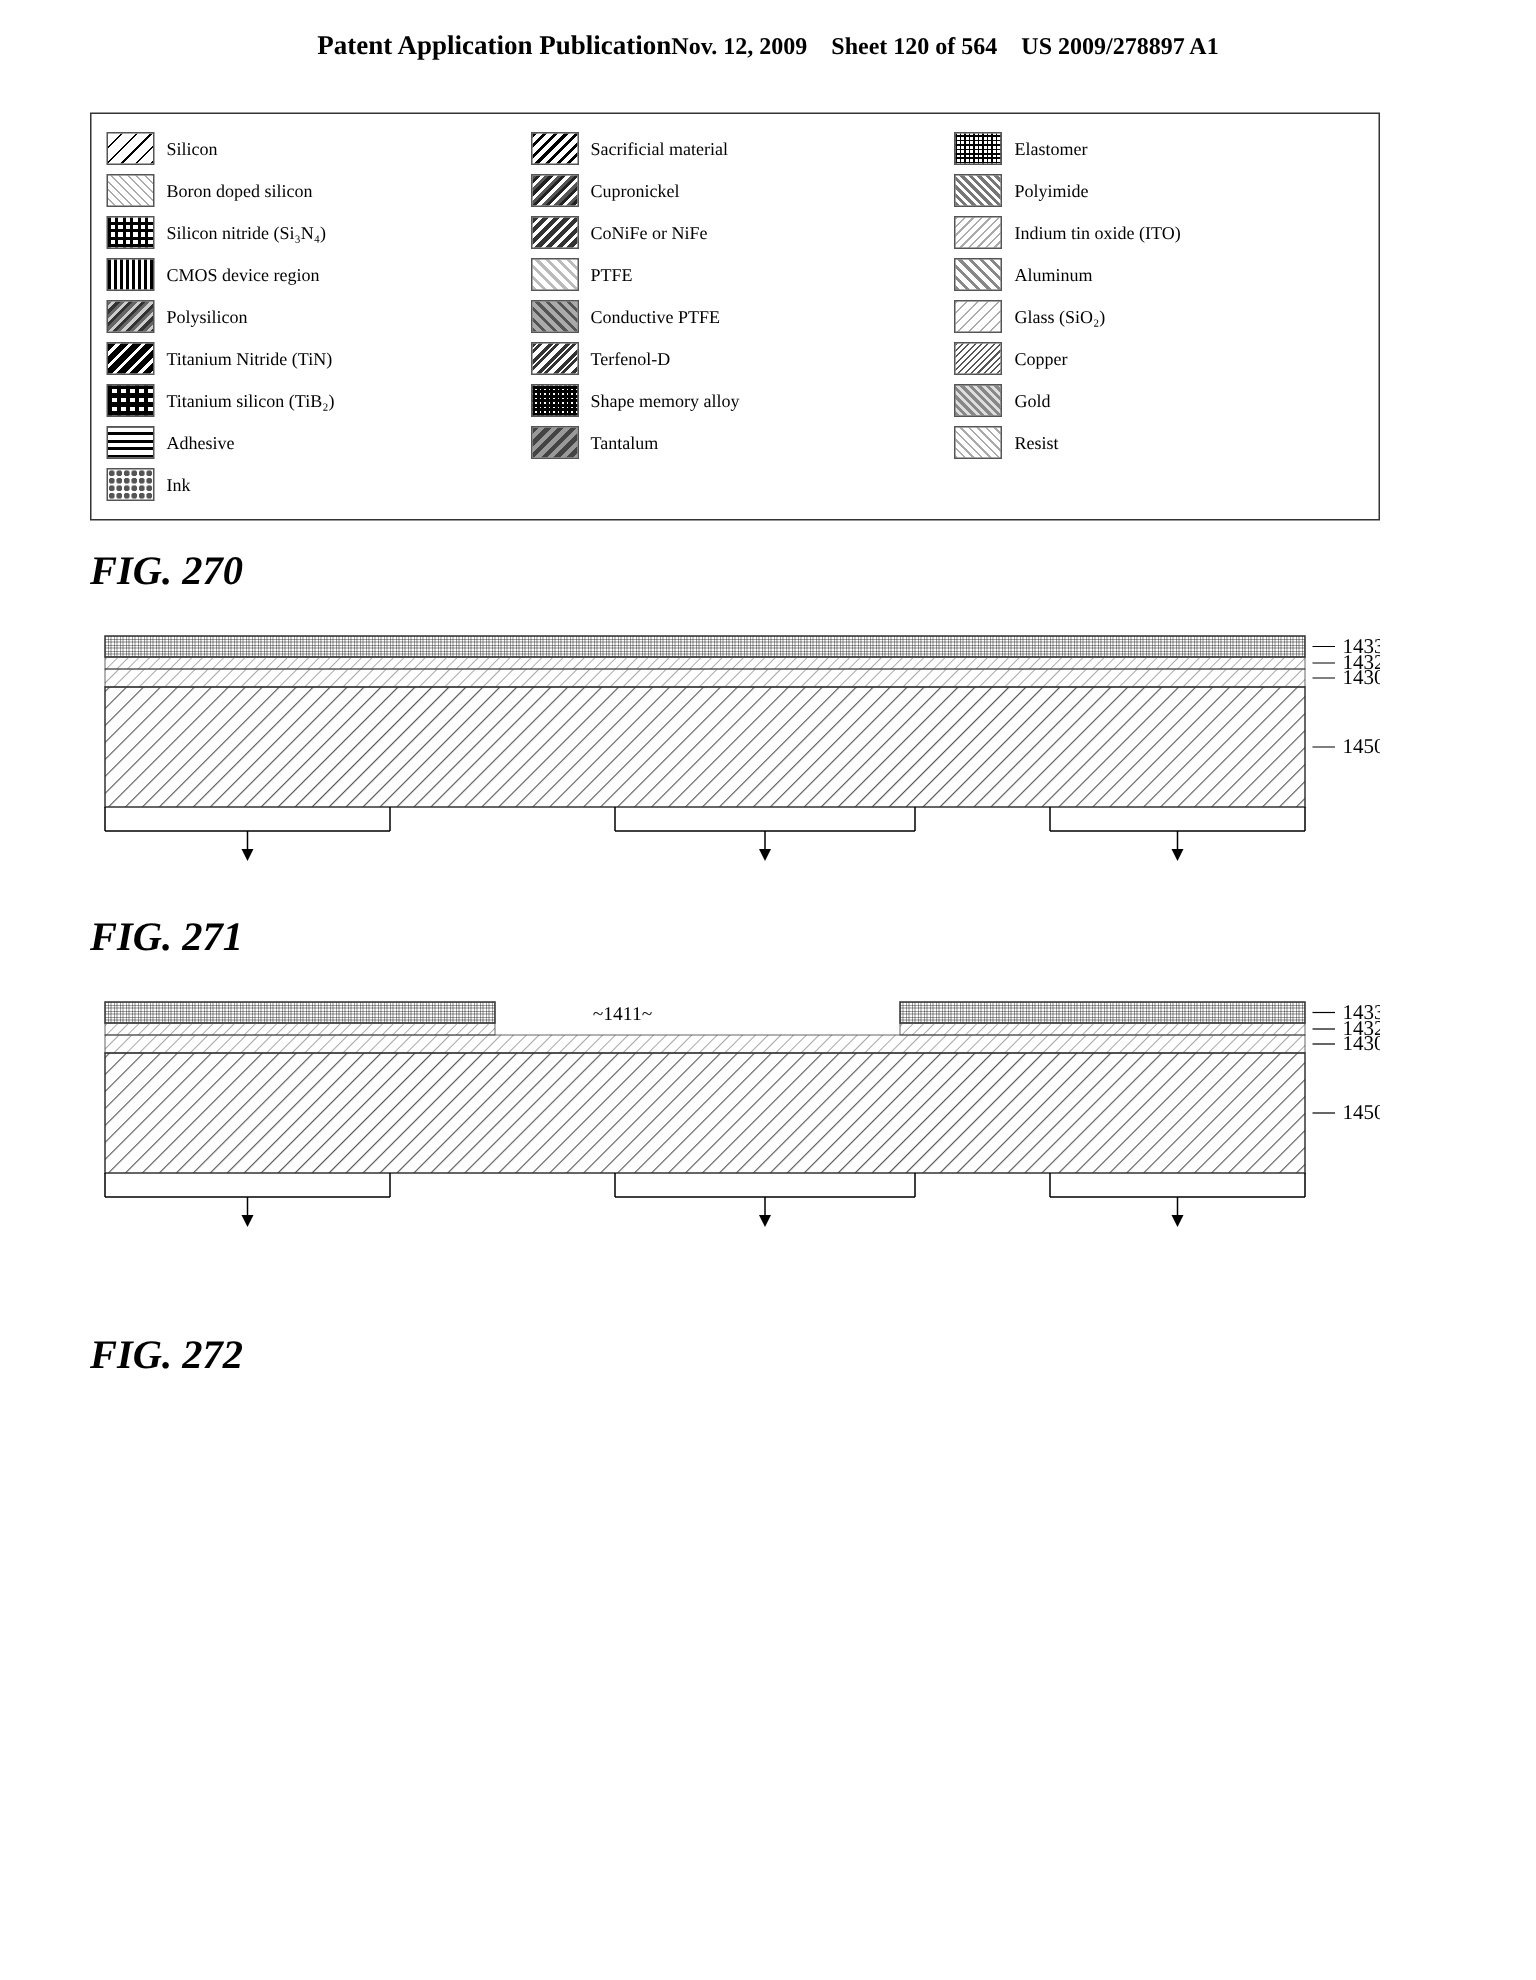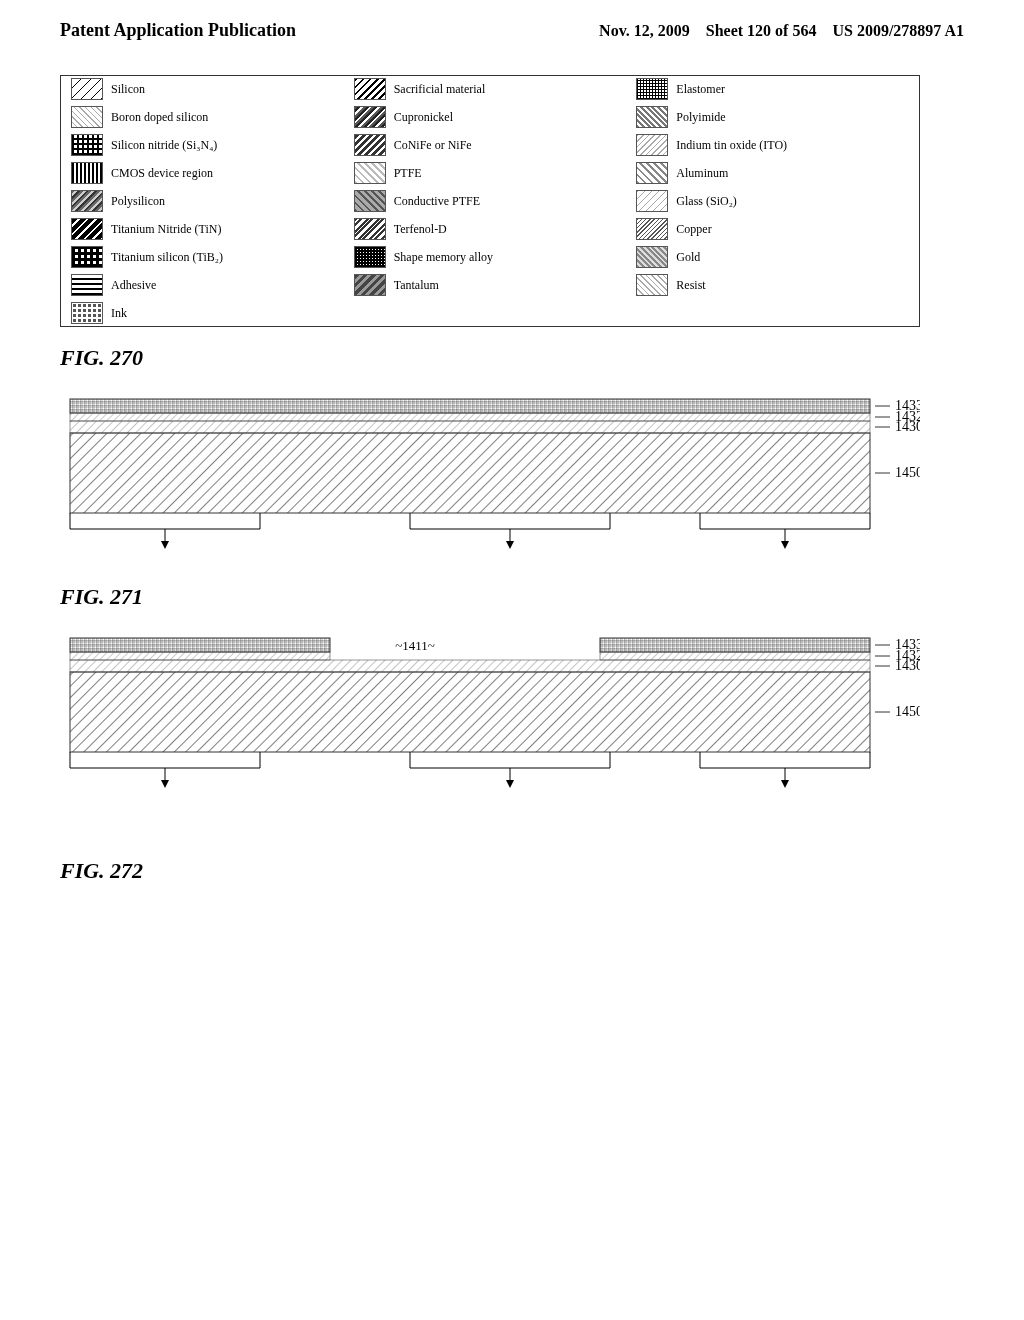--- a/index.html
+++ b/index.html
@@ -8,38 +8,38 @@
       font-family: 'Times New Roman', Times, serif;
       width: 1024px;
       min-height: 1320px;
       padding: 20px 60px;
       color: #000;
     }
 
     
     .header {
       display: flex;
-      justify-content: space-between;
+      justify-content: center;
       align-items: baseline;
       margin-bottom: 30px;
       padding-bottom: 4px;
     }
     .header-title {
       font-size: 18px;
       font-weight: bold;
     }
     .header-meta {
       font-size: 16px;
       font-weight: bold;
     }
 
     
     .legend-box {
       border: 1px solid #333;
-      padding: 2px 10px;
+      padding: 12px 10px;
       margin-bottom: 18px;
       width: 860px;
     }
     .legend-grid {
       display: grid;
       grid-template-columns: repeat(3, 1fr);
       gap: 6px 10px;
     }
     .legend-item {
       display: flex;
@@ -182,21 +182,21 @@
     }
 
     .swatch-ink {
       background: radial-gradient(circle, #555 2px, transparent 2px);
       background-size: 5px 5px;
       background-color: #fff;
     }
 
     
     .fig-label {
-      font-size: 22px;
+      font-size: 27px;
       font-style: italic;
       font-weight: bold;
       margin: 8px 0 18px 0;
     }
 
     
     .diagram-container {
       margin-bottom: 10px;
       position: relative;
     }

